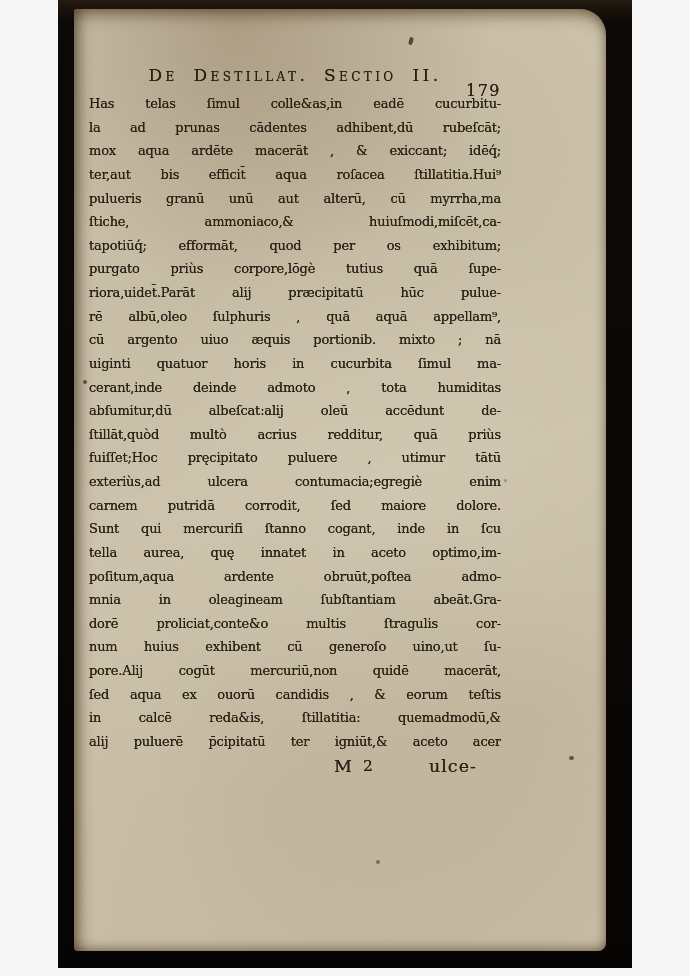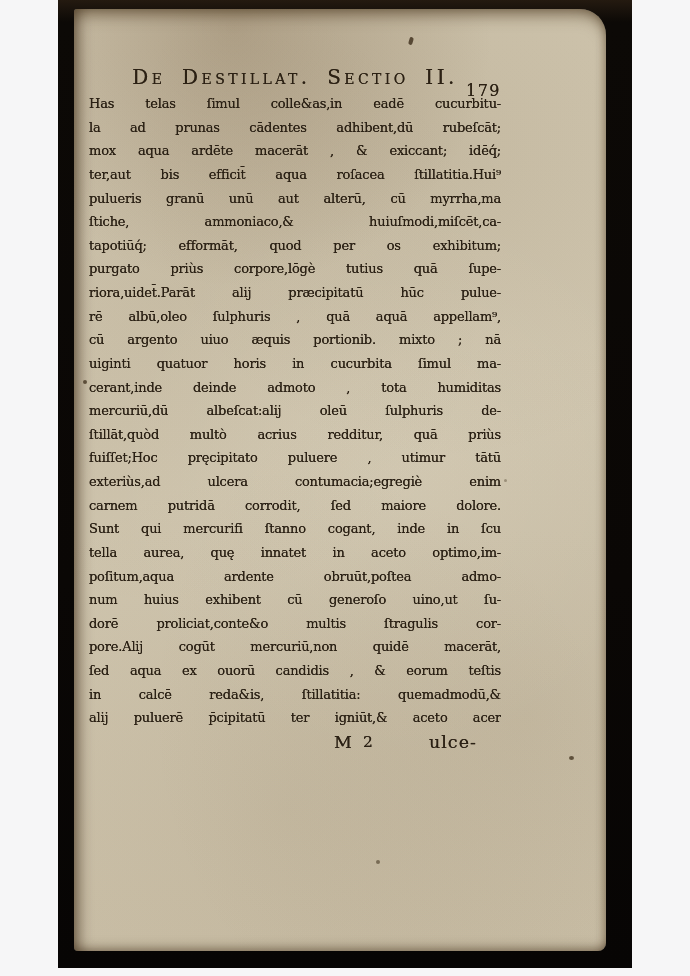--- a/index.html
+++ b/index.html
@@ -29,21 +29,21 @@
       inset 0 12px 16px -7px rgba(66,46,22,0.60),
       inset 12px 0 14px -7px rgba(60,42,22,0.55),
       inset 0 -9px 12px -7px rgba(70,50,28,0.50),
       inset -7px 0 10px -6px rgba(80,60,35,0.38);
   }
   .header{
     position:absolute;left:15px;top:56px;width:412px;height:22px;
     text-align:center;color:#2b2013;
   }
   .htitle{
-    font-variant:small-caps;font-size:20px;letter-spacing:3.4px;word-spacing:7px;
+    font-variant:small-caps;font-size:17px;letter-spacing:3.4px;word-spacing:7px;
     color:#2b2013;text-shadow:0 0 0.5px rgba(43,32,19,0.8);
   }
   .pagenum{
     position:absolute;right:0;top:16px;font-size:16px;letter-spacing:1.5px;
     color:#2b2013;text-shadow:0 0 0.5px rgba(43,32,19,0.8);
   }
   .textblock{
     position:absolute;left:15px;top:83px;width:412px;
     color:#2a2014;
   }
@@ -87,30 +87,31 @@
         <div class="line">ter,aut bis efficit̄ aqua roſacea ſtillatitia.Hui⁹</div>
         <div class="line">pulueris granū unū aut alterū, cū myrrha,ma</div>
         <div class="line">ſtiche, ammoniaco,&amp; huiuſmodi,miſcēt,ca-</div>
         <div class="line">tapotiūq́; efformāt, quod per os exhibitum;</div>
         <div class="line">purgato priùs corpore,lōgè tutius quā ſupe-</div>
         <div class="line">riora,uidet̄.Parāt alij præcipitatū hūc pulue-</div>
         <div class="line">rē albū,oleo ſulphuris , quā aquā appellam⁹,</div>
         <div class="line">cū argento uiuo æquis portionib. mixto ; nā</div>
         <div class="line">uiginti quatuor horis in cucurbita ſimul ma-</div>
         <div class="line">cerant,inde deinde admoto , tota humiditas</div>
-        <div class="line">mercuriū,dū albeſcat:alij oleū ſulphuris de-</div>
+        <div class="line">abſumitur,dū albeſcat:alij oleū accēdunt de-</div>
         <div class="line">ſtillāt,quòd multò acrius redditur, quā priùs</div>
         <div class="line">fuiſſet;Hoc pręcipitato puluere , utimur tātū</div>
         <div class="line">exteriùs,ad ulcera contumacia;egregiè enim</div>
         <div class="line">carnem putridā corrodit, ſed maiore dolore.</div>
         <div class="line">Sunt qui mercurifi ſtanno cogant, inde in ſcu</div>
         <div class="line">tella aurea, quę innatet in aceto optimo,im-</div>
         <div class="line">poſitum,aqua ardente obruūt,poſtea admo-</div>
+        <div class="line">mnia in oleagineam ſubſtantiam abeāt.Gra-</div>
+        <div class="line">dorē proliciat,conte&amp;o multis ſtragulis cor-</div>
         <div class="line">num huius exhibent cū generoſo uino,ut ſu-</div>
-        <div class="line">dorē proliciat,conte&amp;o multis ſtragulis cor-</div>
         <div class="line">pore.Alij cogūt mercuriū,non quidē macerāt,</div>
         <div class="line">ſed aqua ex ouorū candidis , &amp; eorum teſtis</div>
         <div class="line">in calcē reda&amp;is, ſtillatitia: quemadmodū,&amp;</div>
         <div class="line">alij puluerē p̄cipitatū ter igniūt,&amp; aceto acer</div>
 
         <div class="sig">
           <span class="mark">M</span>
           <span class="num">2</span>
           <span class="catch">ulce-</span>
         </div>

